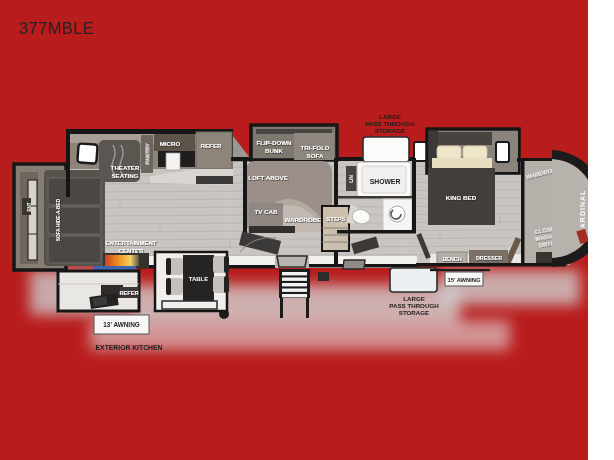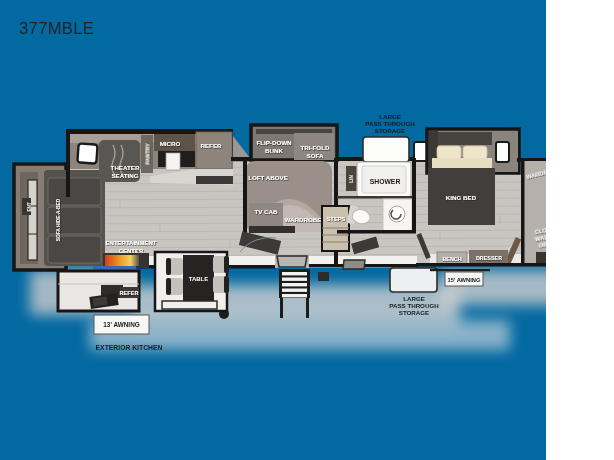--- a/index.html
+++ b/index.html
@@ -1,16 +1,16 @@
 <!DOCTYPE html>
 <html><head>
 <meta charset="utf-8">
 <style>
   html,body{margin:0;padding:0;background:#ffffff;}
-  #page{position:relative;width:546px;height:460px;background:#0369a1;overflow:hidden;
+  #page{position:relative;width:588px;height:460px;background:#b91c1c;overflow:hidden;
         font-family:"Liberation Sans", sans-serif;}
   svg{position:absolute;left:0;top:0;}
   .wlab{fill:#ffffff;font-weight:bold;}
   .dlab{fill:#1c1c1c;font-weight:bold;}
 </style>
 </head>
 <body>
 <div id="page">
 <svg width="614" height="460" viewBox="0 0 614 460">
 <defs>

